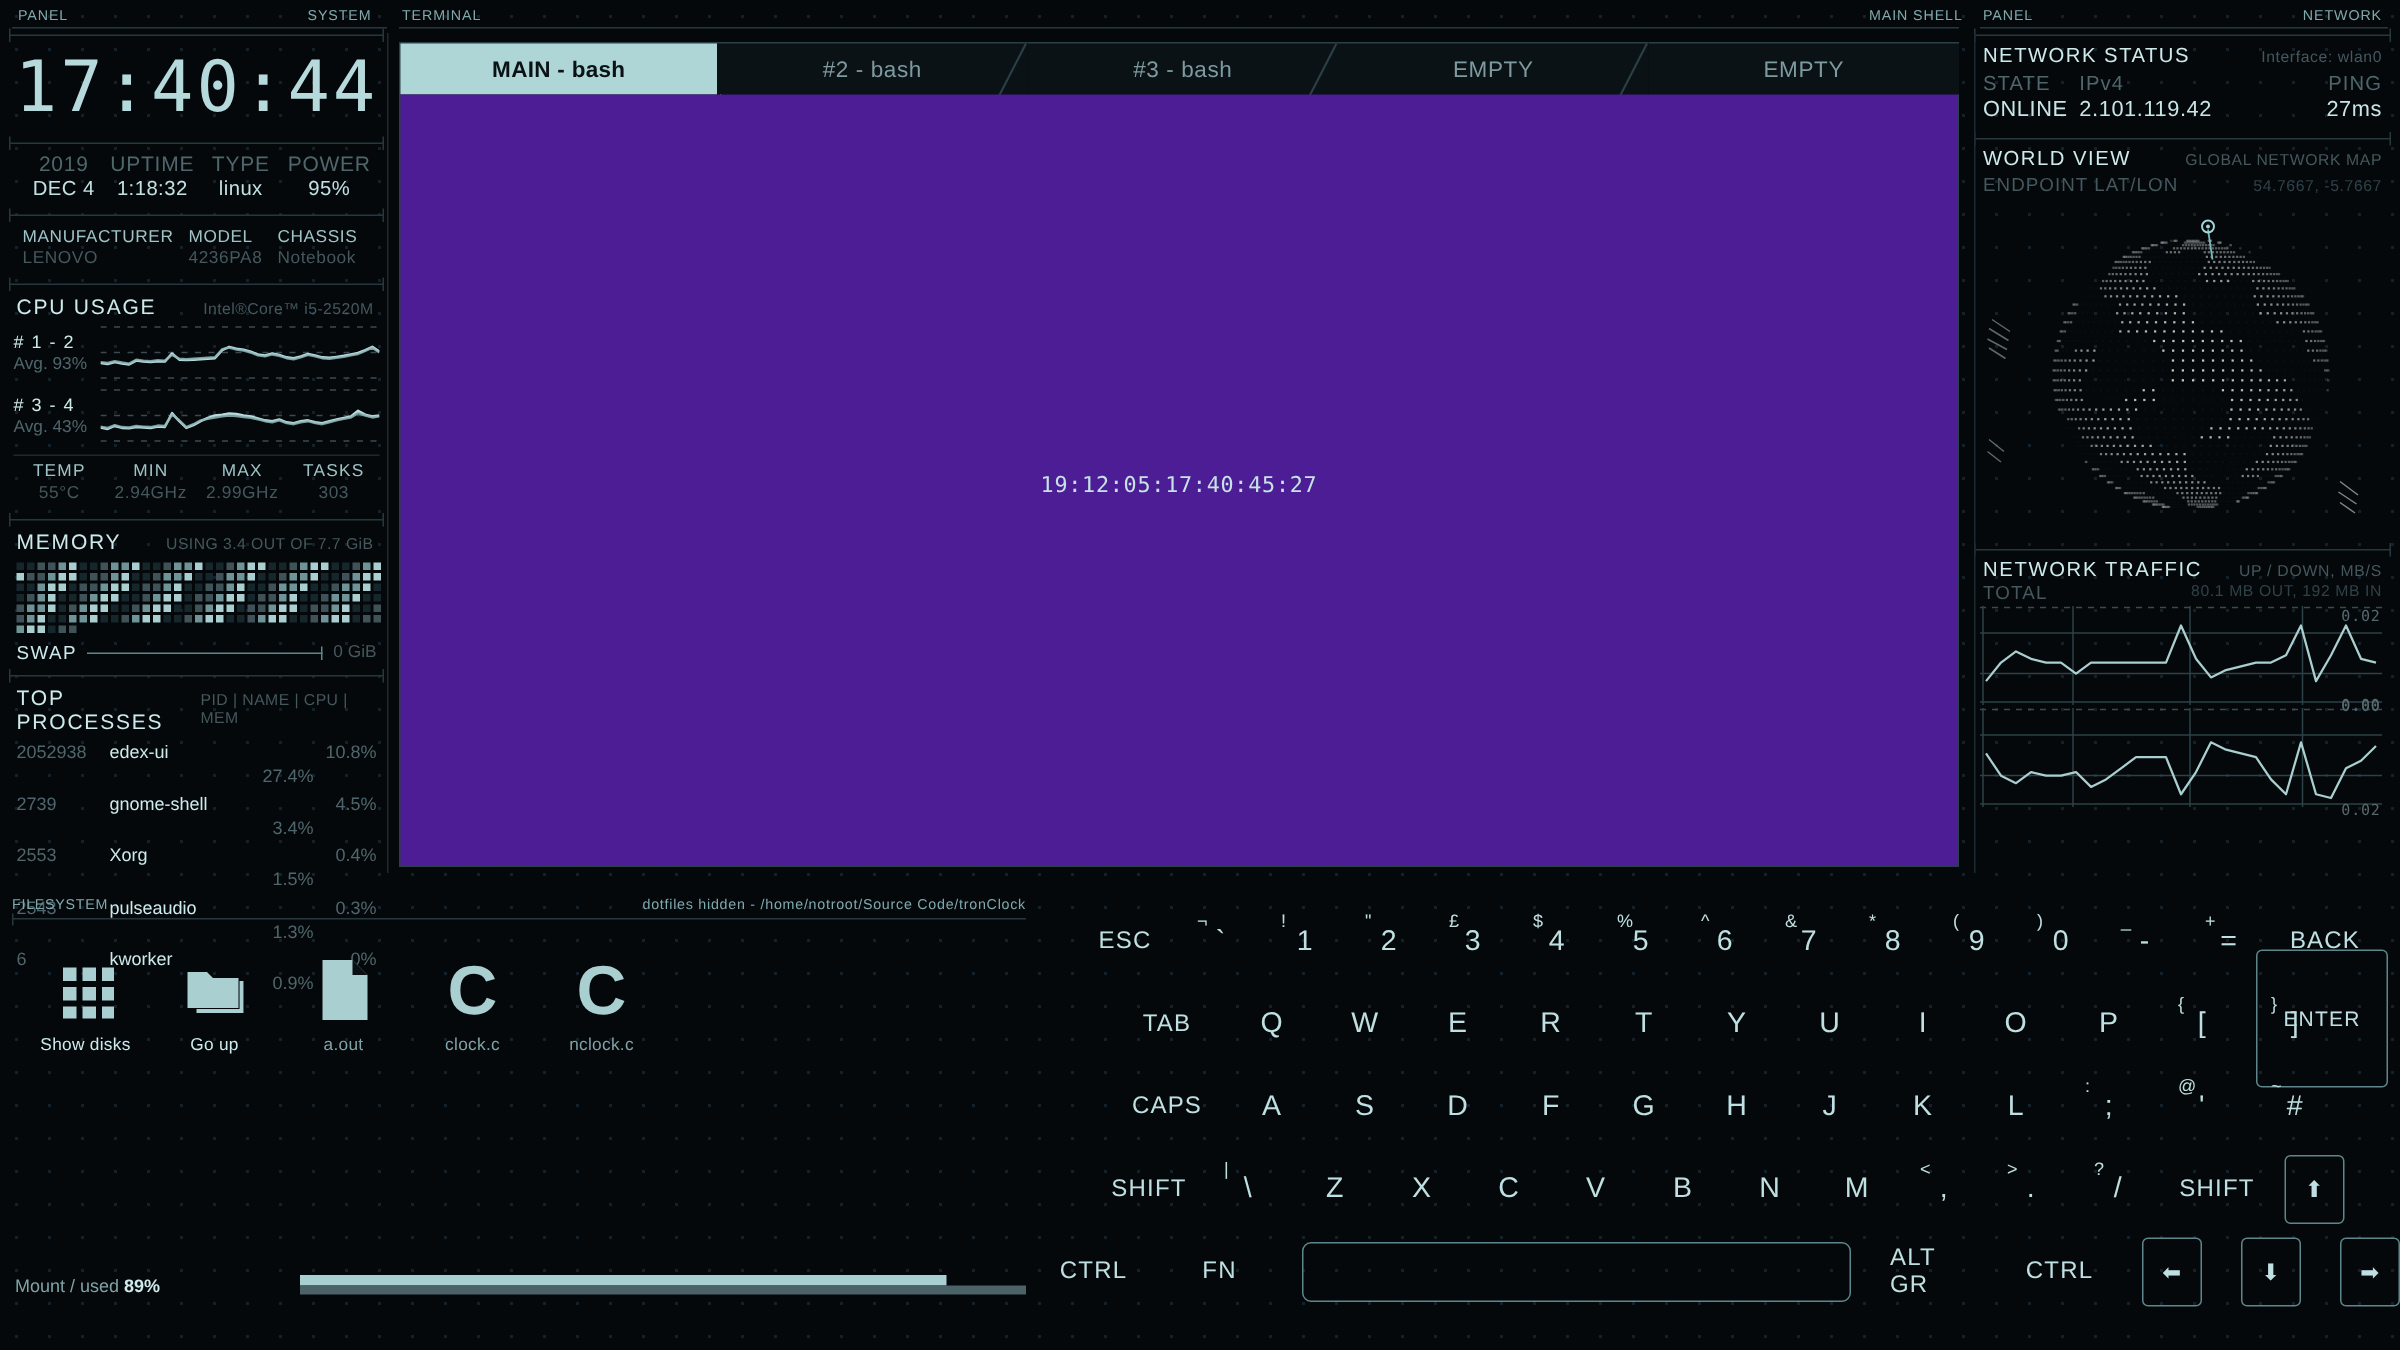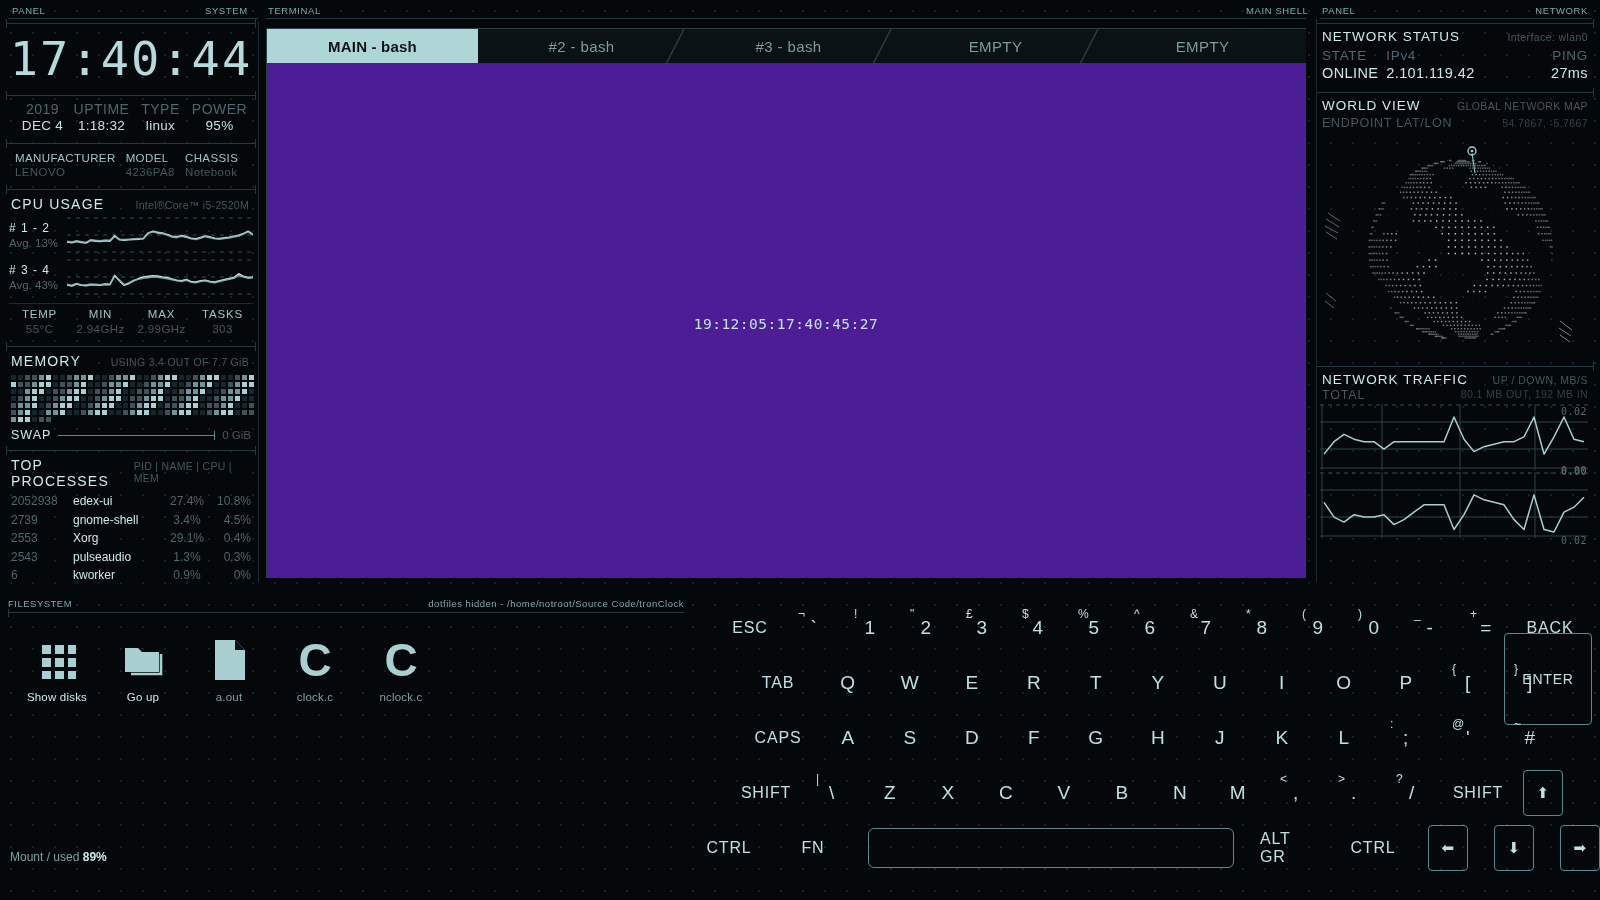--- a/index.html
+++ b/index.html
@@ -67,21 +67,21 @@
   .swaprow { display:flex; align-items:center; gap:7px; padding: 2px 2px 3px 2px;}
   .swaprow .lab { font-size:12.5px; color:#cdeaec; letter-spacing:1px;}
   .swapbar { flex:1; height:9px; position:relative; }
   .swapbar .base { position:absolute; left:0; right:0; top:4px; height:1px; background:#5d878c; }
   .swapbar .cap  { position:absolute; right:0; top:0; width:1px; height:9px; background:#5d878c; }
   .swaprow .amt { font-size:11.5px; color:#44585e;text-align:right; }
 
   .proc { display:flex; font-size:12px; line-height:16.5px; padding: 1px 2px; }
   .proc .pid { width:62px; color:#4e666c; }
   .proc .nm { flex:1; color:#cdeaec; }
-  .proc .cpu { width:44px; text-align:center; color:#4e666c; }
+  .proc .cpu { width:44px; text-align:right; color:#4e666c;margin-top:16px; }
   .proc .mem { width:42px; text-align:right; color:#4e666c; }
 
   
   #term { position:absolute; left:266px; top:28px; width:1040px; height:550px; }
   .tabs { display:flex; height:35px; }
   .tab {
     position:relative; flex:1; display:flex; align-items:center; justify-content:center;
     font-size:15px; letter-spacing:.4px; color:#7d9b9f; background:#0b1216;
     border-top:1px solid #2b4046;
   }
@@ -127,21 +127,21 @@
   
   #fs { position:absolute; left:0; top:598px; width:692px; height:302px; }
   .fshead { display:flex; justify-content:space-between; align-items:center; font-size:9.5px; letter-spacing:.5px; padding: 0 8px;}
   .fshead .a { color:#7fa9ad; }
   .fshead .b { color:#7fa9ad; }
   .fsicons { display:flex; padding: 16px 14px; gap: 0px; }
   .fsitem { width:86px; text-align:center; }
   .fsitem .ic { height:54px; display:flex; align-items:center; justify-content:center; }
   .fsitem .lb { font-size:11.5px; color:#cdeaec; margin-top:4px; letter-spacing:.2px;}
   .fsitem .lb.d { color:#7fa3a7; }
-  .mount { position:absolute; left:0; bottom:36px; width:692px; display:flex; align-items:flex-start;flex-direction:column; }
+  .mount { position:absolute; left:0; bottom:36px; width:692px; display:flex; align-items:flex-end; }
   .mount .txt { font-size:12px; color:#7fa3a7; padding-left:10px; width:200px;}
   .mount .barwrap { position:relative; flex:1; height:14px; margin-right:8px;}
   .mount .b1 { position:absolute; left:0; top:0; height:7px; background:#a8cfd1; }
   .mount .b2 { position:absolute; left:0; top:7px; height:6px; background:#4a6268; }
 
   
   #kb { position:absolute; left:700px; top:600px; width:900px; height:300px; }
   .krow { display:flex; align-items:center; height:55px; justify-content:center; }
   .key {
     position:relative; height:46px; min-width:42px; display:flex; align-items:center; justify-content:center;
@@ -230,21 +230,21 @@
 
   <div class="lsec">
     <div class="sechead">
       <div class="t">CPU USAGE</div>
       <div class="s">Intel®Core™ i5-2520M</div>
     </div>
     <div id="cpu-graphs">
         <div class="cpurow">
           <div class="cpulbl">
             <div class="n"># 1 - 2</div>
-            <div class="a">Avg. 13%</div>
+            <div class="a">Avg. 93%</div>
           </div>
           <div class="cpugraph"><svg width="186" height="38" viewBox="0 0 186 38">
               <line x1="0" y1="2" x2="186" y2="2" stroke="#3a4a50" stroke-width="1" stroke-dasharray="4 5"></line>
               <line x1="0" y1="19" x2="186" y2="19" stroke="#3a4a50" stroke-width="1" stroke-dasharray="4 5"></line>
               <line x1="0" y1="36" x2="186" y2="36" stroke="#3a4a50" stroke-width="1" stroke-dasharray="4 5"></line>
               <path d="M0.0 23.0 L4.8 23.7 L9.5 22.4 L14.3 23.4 L19.1 24.0 L23.8 21.4 L28.6 22.1 L33.4 22.4 L38.2 21.8 L42.9 22.1 L47.7 16.6 L52.5 20.8 L57.2 21.1 L62.0 20.8 L66.8 20.5 L71.5 20.2 L76.3 19.8 L81.1 14.4 L85.8 12.2 L90.6 13.4 L95.4 14.1 L100.2 15.4 L104.9 17.3 L109.7 17.9 L114.5 16.6 L119.2 17.6 L124.0 19.2 L128.8 19.8 L133.5 18.6 L138.3 17.0 L143.1 17.9 L147.8 19.2 L152.6 19.5 L157.4 18.9 L162.2 18.2 L166.9 17.3 L171.7 16.3 L176.5 14.4 L181.2 12.2 L186.0 15.4" transform="translate(0,3)" fill="none" stroke="#b9dde0" stroke-width="1.6" stroke-linejoin="round" opacity="1"></path>
               <path d="M0.0 22.4 L4.8 23.0 L9.5 21.8 L14.3 22.7 L19.1 23.4 L23.8 20.8 L28.6 21.4 L33.4 21.8 L38.2 21.1 L42.9 21.4 L47.7 17.6 L52.5 20.2 L57.2 20.5 L62.0 20.2 L66.8 19.8 L71.5 19.5 L76.3 19.2 L81.1 13.8 L85.8 12.8 L90.6 14.1 L95.4 14.7 L100.2 16.0 L104.9 17.9 L109.7 18.6 L114.5 17.3 L119.2 18.2 L124.0 19.8 L128.8 20.5 L133.5 19.2 L138.3 17.6 L143.1 18.6 L147.8 19.8 L152.6 20.2 L157.4 19.5 L162.2 18.9 L166.9 17.9 L171.7 17.0 L176.5 15.0 L181.2 12.8 L186.0 16.0" transform="translate(0,3)" fill="none" stroke="#8fb6b9" stroke-width="1.6" stroke-linejoin="round" opacity="0.85"></path>
             </svg></div>
         </div>
         <div class="cpurow">
@@ -537,21 +537,21 @@
         </div>
         <div class="proc">
           <div class="pid">2739</div>
           <div class="nm">gnome-shell</div>
           <div class="cpu">3.4%</div>
           <div class="mem">4.5%</div>
         </div>
         <div class="proc">
           <div class="pid">2553</div>
           <div class="nm">Xorg</div>
-          <div class="cpu">29.1%</div>
+          <div class="cpu">1.5%</div>
           <div class="mem">0.4%</div>
         </div>
         <div class="proc">
           <div class="pid">2543</div>
           <div class="nm">pulseaudio</div>
           <div class="cpu">1.3%</div>
           <div class="mem">0.3%</div>
         </div>
         <div class="proc">
           <div class="pid">6</div>

